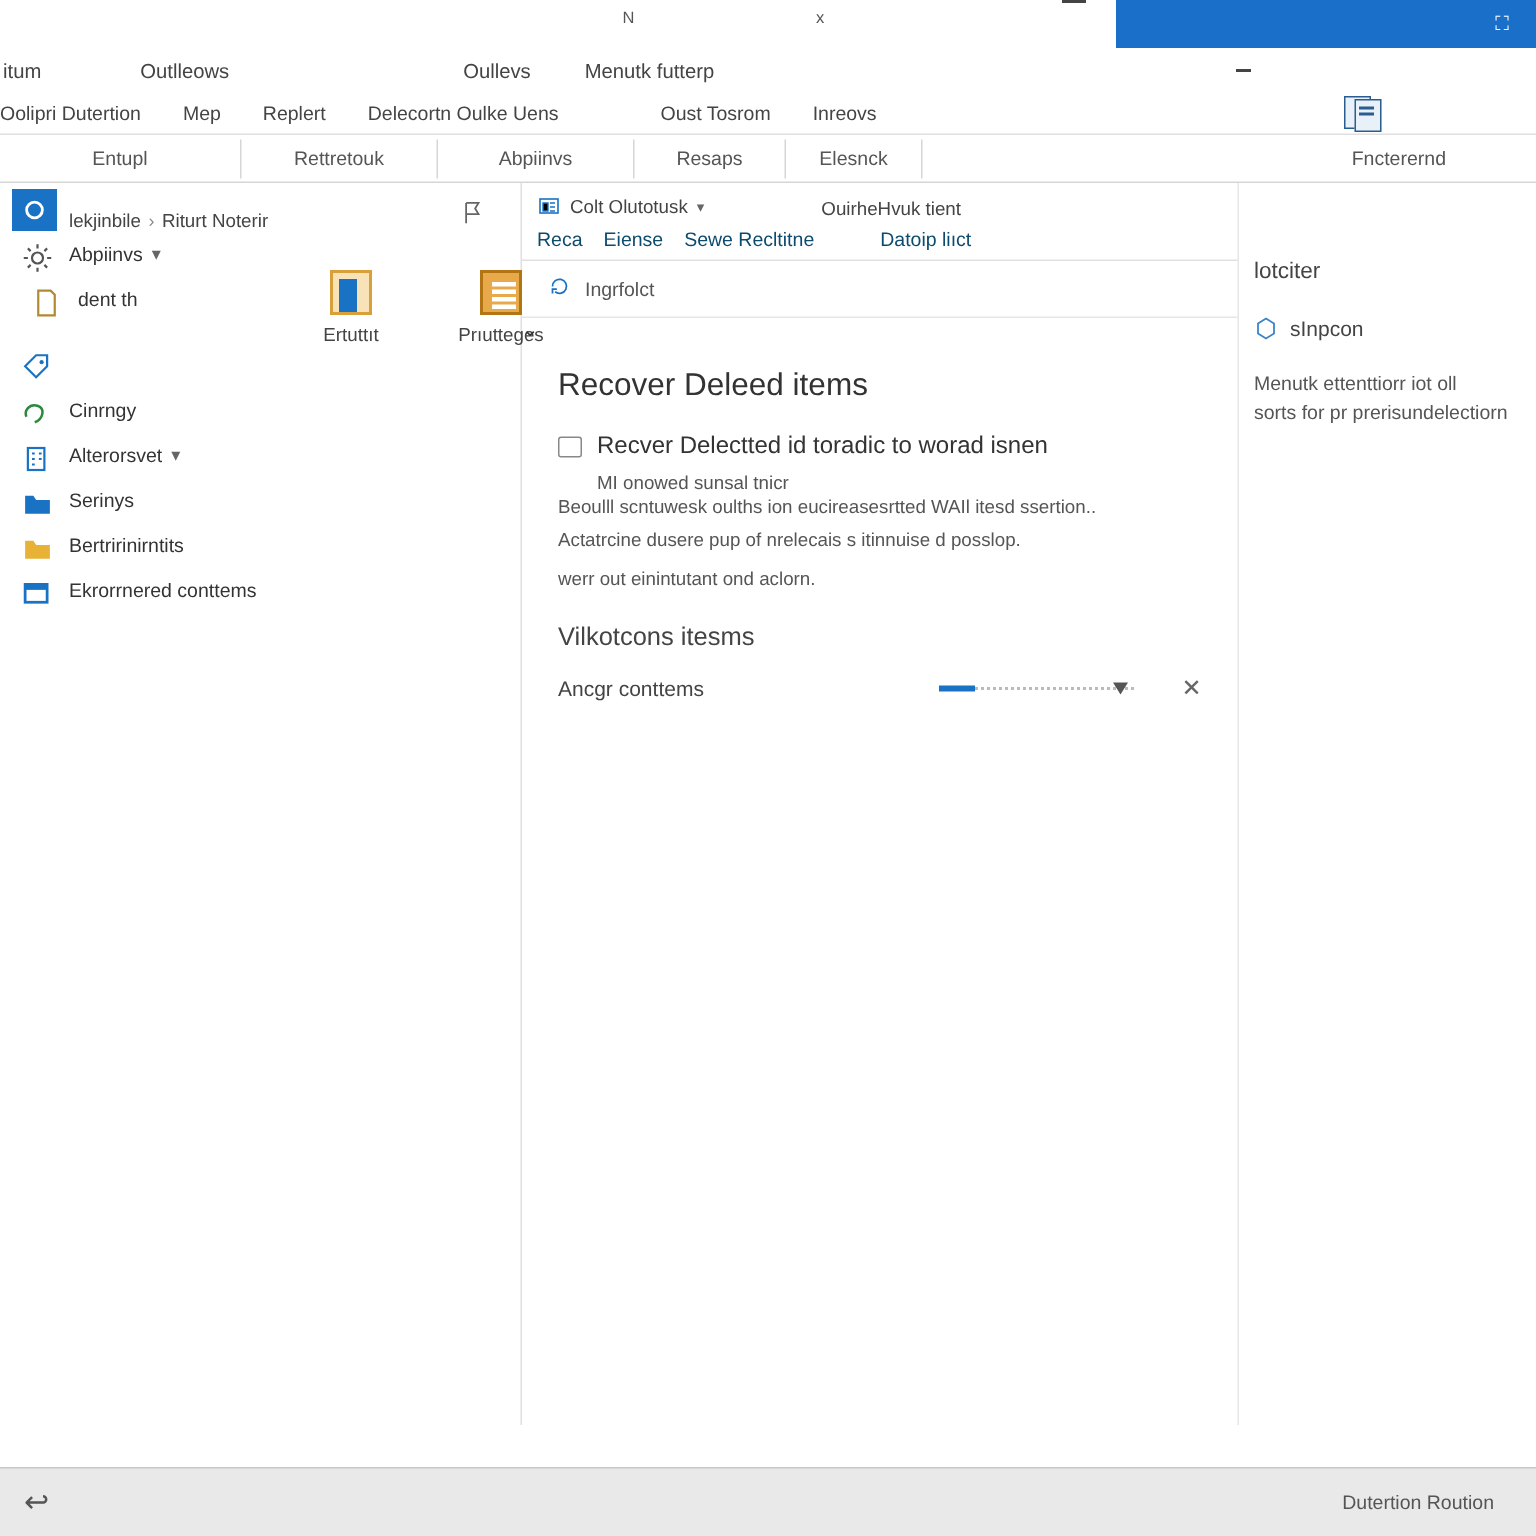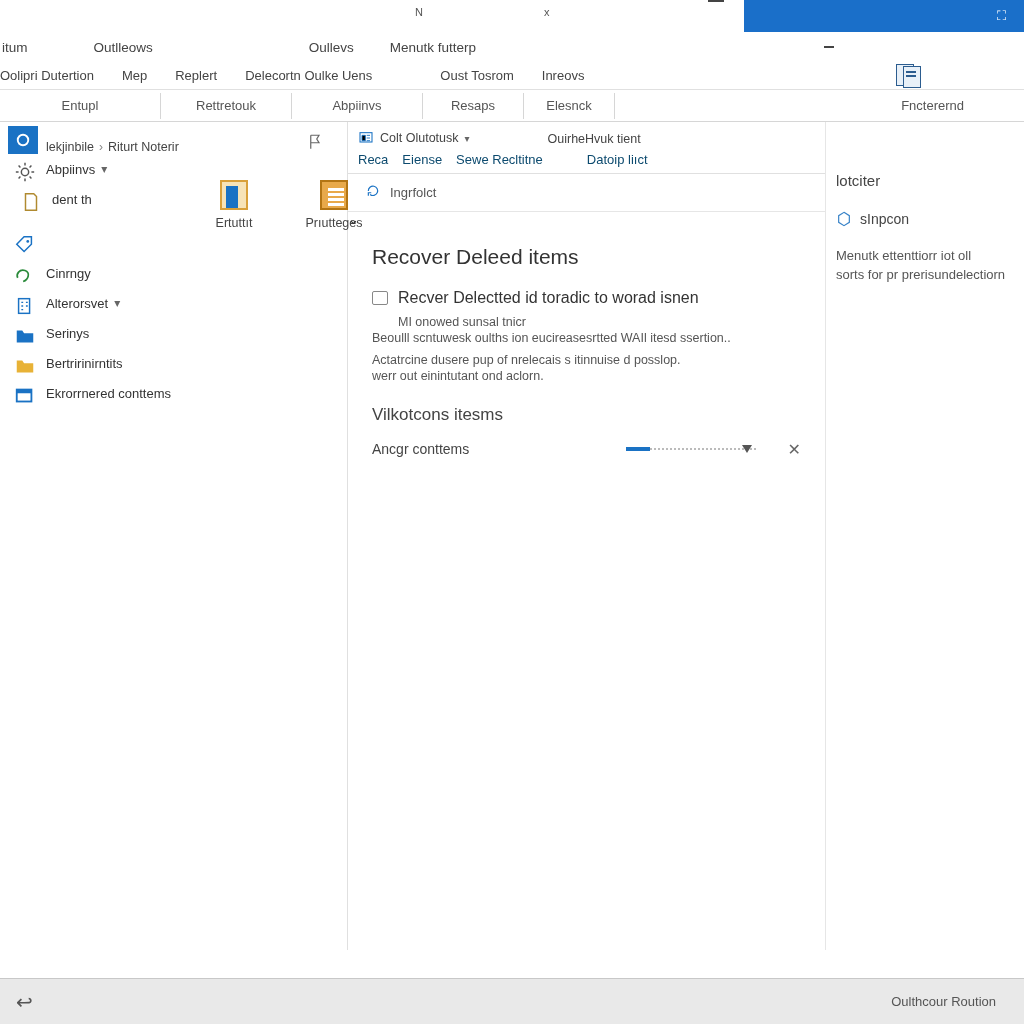--- a/index.html
+++ b/index.html
@@ -396,21 +396,21 @@
     <div class="content">
       <h1>Recover Deleed items</h1>
 
       <div class="row-head">
         <div class="chk"></div>
         <span class="ttl">Recver Delectted id toradic to worad isnen</span>
       </div>
       <div class="sub">MI onowed sunsal tnicr</div>
       <div class="desc" style="margin-top:2px;">Beoulll scntuwesk oulths ion eucireasesrtted WAIl itesd ssertion..</div>
       <div class="desc">Actatrcine dusere pup of nrelecais s itinnuise d posslop.</div>
-      <div class="desc" style="margin-top:2px;">werr out einintutant ond aclorn.</div>
+      <div class="desc" style="margin-top:12px;">werr out einintutant ond aclorn.</div>
 
       <h2>Vilkotcons itesms</h2>
 
       <div class="row-inline">
         <span class="field-label">Ancgr conttems</span>
         <div class="slider-mock">
           <div class="track"></div>
           <div class="bar"></div>
           <div class="knob"></div>
         </div>
@@ -429,14 +429,14 @@
       </span>
       <span>sInpcon</span>
     </div>
     <div class="r-body">Menutk ettenttiorr iot oll</div>
     <div class="r-body">sorts for pr prerisundelectiorn</div>
   </div>
 </div>
 
 <div class="statusbar">
   <span class="back-arrow">↩</span>
-  <span class="status-text">Oulthcour Roution</span>
+  <span class="status-text">Dutertion Roution</span>
 </div>
 
 </body></html>

